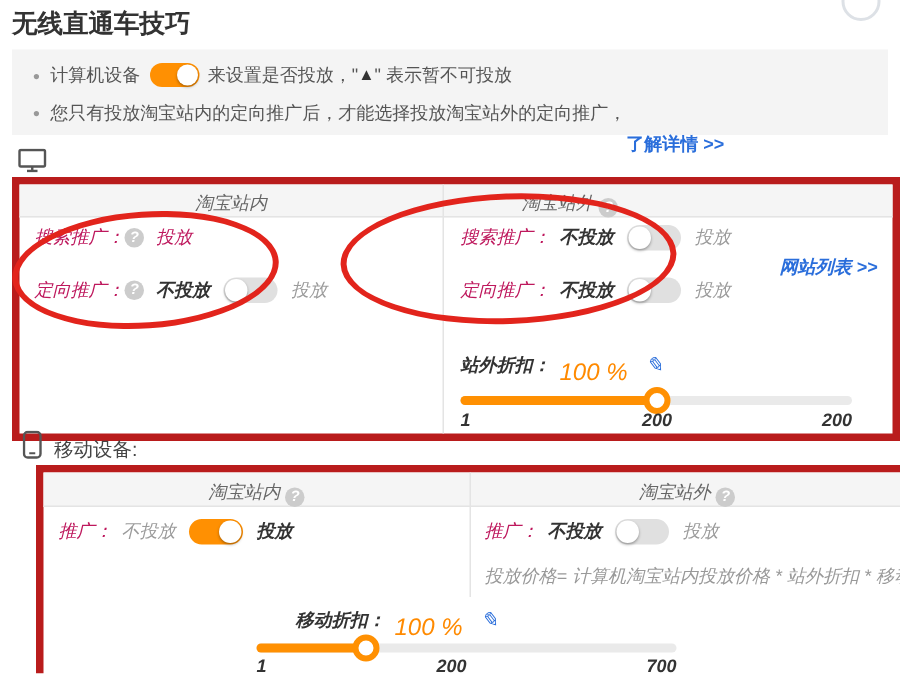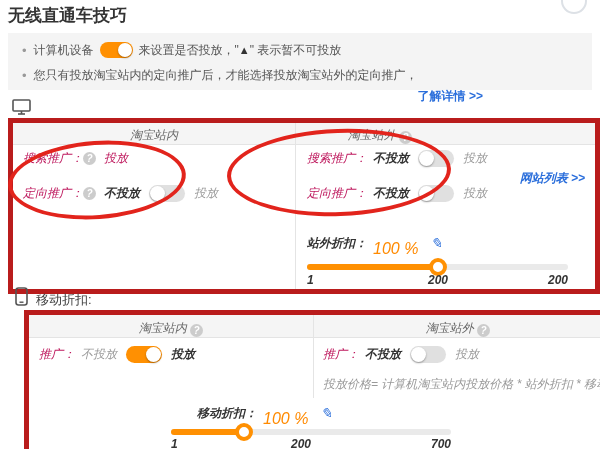--- a/index.html
+++ b/index.html
@@ -130,21 +130,21 @@
     <div class="tick" style="left:405px;width:40px;text-align:center;top:150px;">200</div>
     <div class="tick" style="left:515px;width:40px;text-align:right;top:150px;">200</div>
   </div>
 
   <span class="abs" style="left:15px;top:287px;">
     <svg width="13" height="19" viewBox="0 0 13 19">
       <rect x="1" y="1" width="11" height="17" rx="2.5" fill="none" stroke="#555" stroke-width="1.6"></rect>
       <line x1="4.5" y1="15.2" x2="8.5" y2="15.2" stroke="#555" stroke-width="1.4"></line>
     </svg>
   </span>
-  <div class="abs seclabel" style="left:36px;top:291px;">移动折扣:</div>
+  <div class="abs seclabel" style="left:36px;top:291px;">移动设备:</div>
   <div class="abs" style="right:13px;top:290px;display:flex;align-items:center;">
     <span style="margin-right:4px;">
       <svg width="15" height="10" viewBox="0 0 15 10">
         <rect x="0" y="0" width="10" height="10" rx="1.5" fill="#2a6edb"></rect>
         <path d="M10 3 L15 0.5 V9.5 L10 7 Z" fill="#2a6edb"></path>
       </svg>
     </span>
     <a class="blue-link" style="font-weight:normal;">无线直通车技巧</a>
   </div>
 

